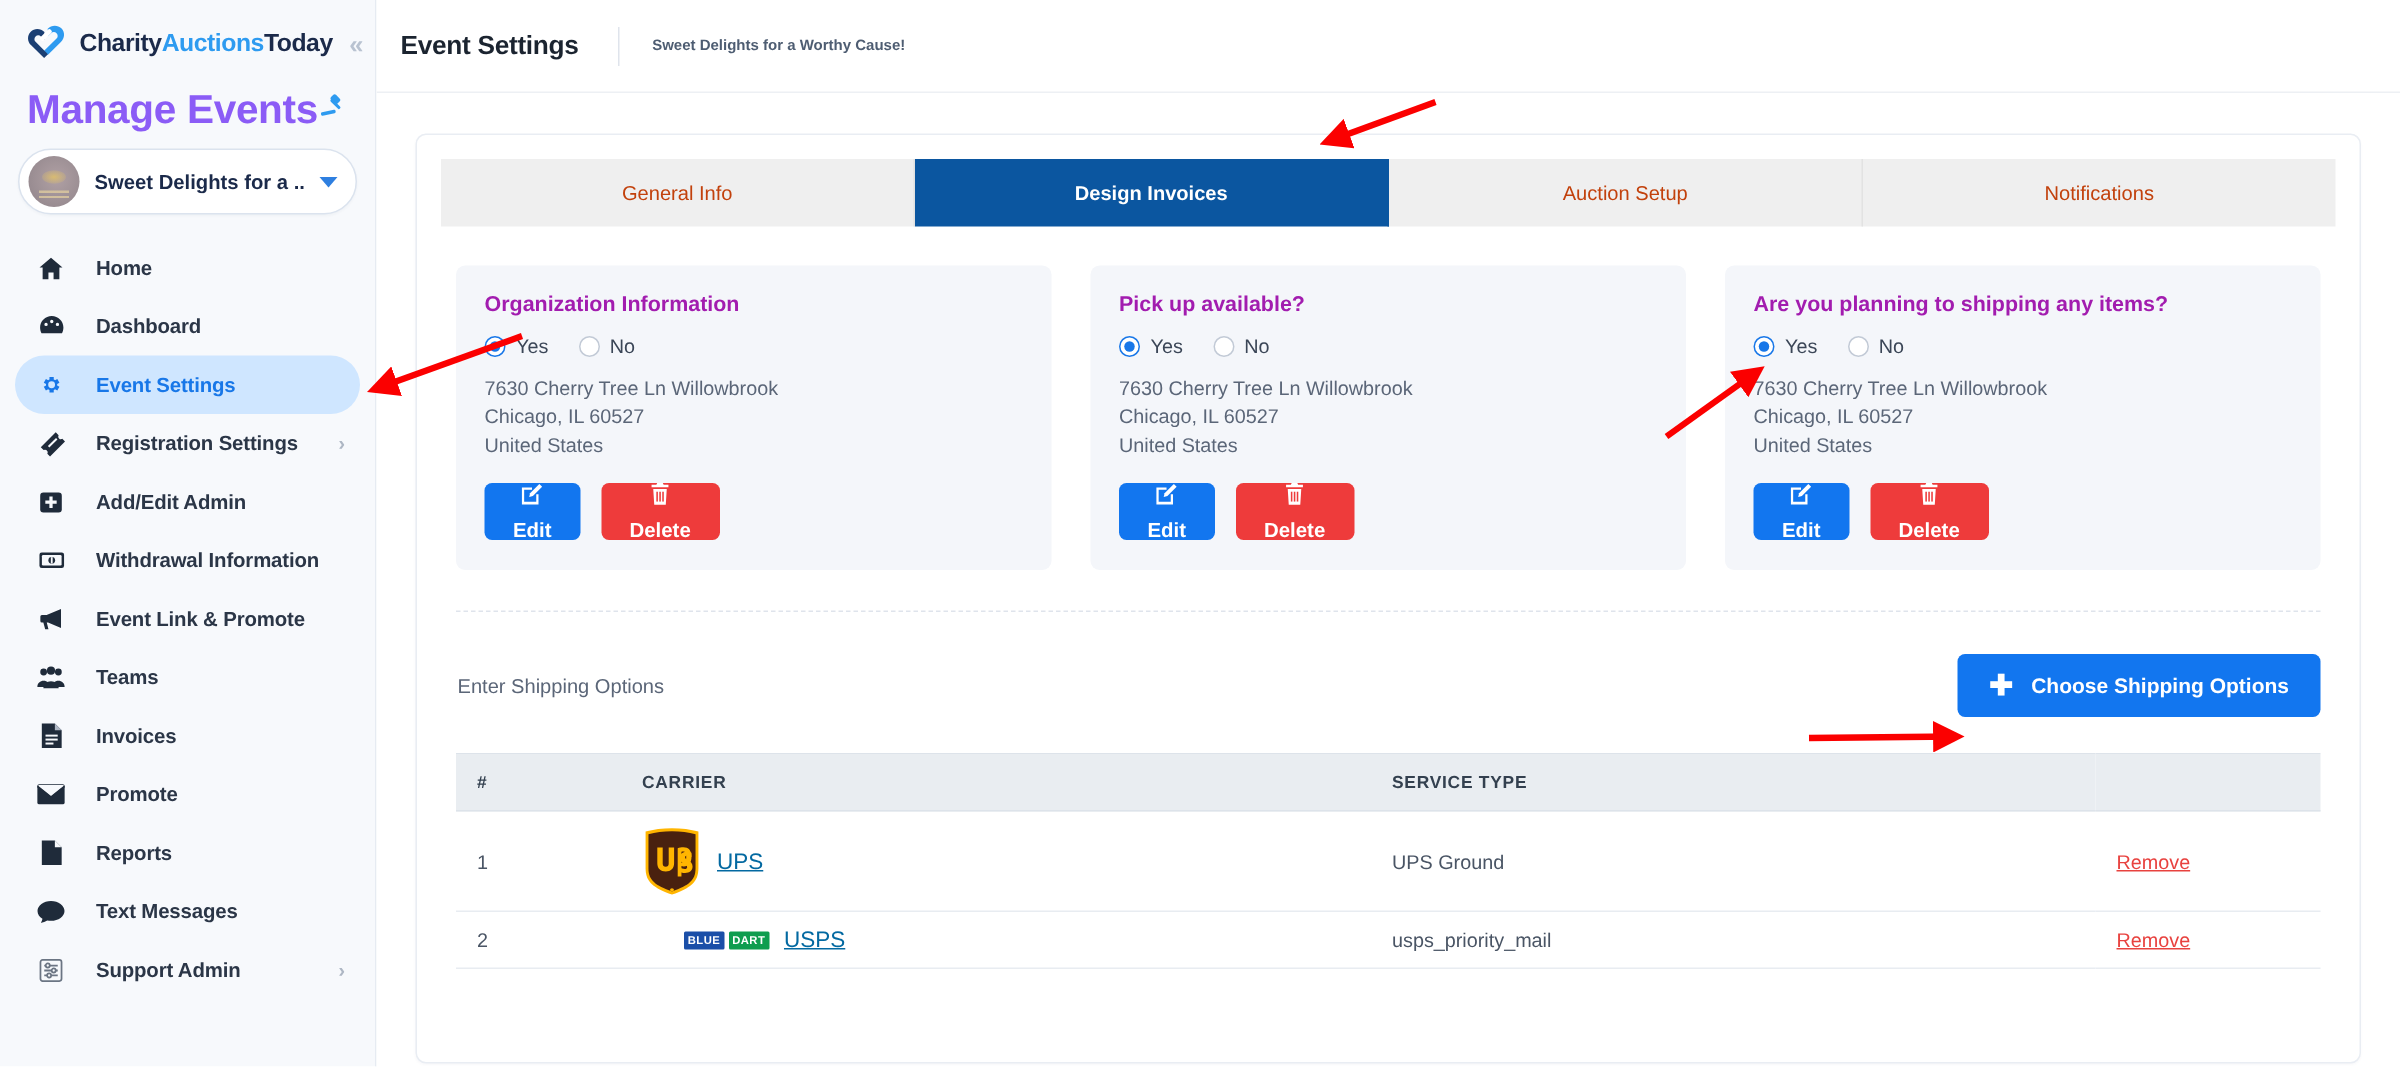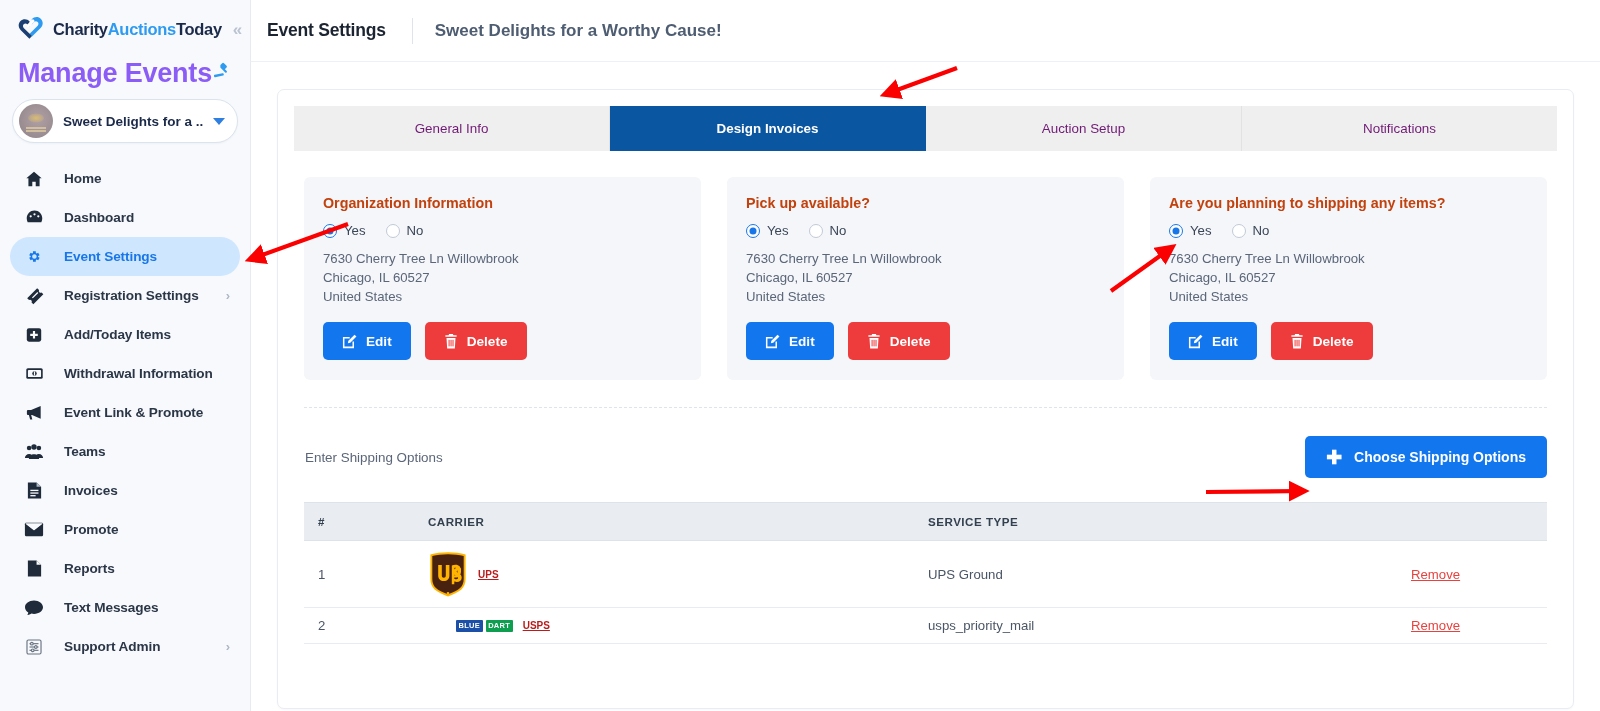--- a/index.html
+++ b/index.html
@@ -91,68 +91,69 @@
   .nav-chevron { margin-left: auto; color: #aeb7c4; font-size: 13px; font-weight: 600; }
 
   
   .main { flex: 1; height: 711px; background: #fff; position: relative; overflow: hidden; }
   .topbar {
     height: 62px; display: flex; align-items: center; padding: 0 0 0 16px;
     border-bottom: 1px solid #edf0f4;
   }
   .page-title { font-size: 17.5px; font-weight: 700; color: #1b2430; letter-spacing: -0.2px; }
   .title-sep { width: 1px; height: 26px; background: #dfe4ec; margin: 0 22px 0 26px; }
-  .event-subtitle { font-size: 17px; font-weight: 700; color: #4e5d72; }
+  .event-subtitle { font-size: 10px; font-weight: 700; color: #4e5d72; }
 
   .panel {
     margin: 27px 26px 0 26px;
     border: 1px solid #e9edf3;
     border-radius: 7px;
     background: #fff;
     box-shadow: 0 1px 2px rgba(20,40,80,.03);
     height: 620px;
     overflow: hidden;
   }
   .tabs { display: flex; height: 45px; margin: 16px 16px 0 16px; }
   .tab {
     flex: 1; display: flex; align-items: center; justify-content: center;
-    background: #efefef; color: #701a75; font-size: 13.4px; cursor: pointer;
+    background: #efefef; color: #c2410c; font-size: 13.4px; cursor: pointer;
     border-right: 1px solid #e2e2e2;
   }
   .tab:last-child { border-right: none; }
   .tab.active { background: #0b56a0; color: #fff; font-weight: 700; border-right-color: #0b56a0; }
 
   .cards {
     display: flex; gap: 26px; padding: 26px 26px 0 26px;
   }
   .card {
     flex: 1; background: #f4f6fa; border-radius: 6px;
     padding: 18px 19px 20px 19px;
   }
-  .card-title { font-size: 14.3px; font-weight: 700; color: #c2410c; margin-bottom: 12px; }
+  .card-title { font-size: 14.3px; font-weight: 700; color: #a21caf; margin-bottom: 12px; }
   .radio-row { display: flex; align-items: center; gap: 8px; margin-bottom: 11px; }
   .radio { display: flex; align-items: center; gap: 7px; cursor: pointer; margin-right: 12px; }
   .dot {
     width: 14px; height: 14px; border-radius: 50%;
     border: 1.6px solid #c2cad6; background: #fff; flex: 0 0 14px; position: relative;
   }
   .dot.checked { border-color: #1877e8; }
   .dot.checked::after {
     content: ""; position: absolute; left: 50%; top: 50%;
     transform: translate(-50%,-50%);
     width: 7px; height: 7px; border-radius: 50%; background: #1877e8;
   }
   .radio-label { font-size: 13.2px; color: #3b4657; }
   .addr { font-size: 13.2px; color: #5b6678; line-height: 19px; margin-bottom: 16px; }
   .card-btns { display: flex; gap: 14px; }
   .btn {
     height: 38px; border-radius: 5px; border: none; cursor: pointer;
     display: inline-flex; align-items: center; justify-content: center; gap: 9px;
     padding: 0 19px; font-size: 13.6px; font-weight: 700; color: #fff;
     font-family: "Liberation Sans", sans-serif;
+    flex-direction: column;
   }
   .btn-edit { background: #1276ef; }
   .btn-delete { background: #ee3b3b; }
   .btn svg { display: block; }
 
   .divider {
     margin: 27px 26px 0 26px;
     border-top: 1px dashed #dfe4ec; height: 0;
   }
 
@@ -179,21 +180,21 @@
   }
   .tbl tbody td {
     border-bottom: 1px solid #e8ecf1;
     font-size: 13.2px; color: #4a5565; padding: 10px 14px; vertical-align: middle;
   }
   .col-num { width: 110px; }
   .col-carrier { width: 500px; }
   .col-service { width: auto; }
   .col-act { width: 150px; }
   .carrier-cell { display: flex; align-items: center; gap: 10px; }
-  .carrier-link { color: #b91c1c; font-size: 10px; text-decoration: underline; cursor: pointer; font-weight: bold; }
+  .carrier-link { color: #0369a1; font-size: 15px; text-decoration: underline; cursor: pointer; }
   .remove-link { color: #e8423f; font-size: 13.2px; text-decoration: underline; cursor: pointer; }
 
   
   .ups-logo { width: 40px; height: 46px; position: relative; }
   
   .bd-logo { display: inline-flex; align-items: center; gap: 3px; font-size: 7.5px; font-weight: 700; letter-spacing: .3px; margin-left: 28px; }
   .bd-blue { background: #1b4fa8; color: #fff; padding: 1.5px 2.5px; border-radius: 1px; }
   .bd-dart { background: #0f9d4f; color: #fff; padding: 1.5px 2.5px; border-radius: 1px; }
 
   
@@ -274,21 +275,21 @@
         <span class="nav-chevron">›</span>
       </div>
 
       <div class="nav-item">
         <span class="nav-icon">
           <svg width="18" height="18" viewBox="0 0 20 20" fill="currentColor">
               <rect x="2" y="2.6" width="16" height="14.8" rx="2.4"></rect>
               <path d="M8.8 5.6h2.4v3h3v2.4h-3v3H8.8v-3h-3V8.6h3z" fill="#f7f9fc"></path>
             </svg>
         </span>
-        <span class="nav-label">Add/Today Items</span>
+        <span class="nav-label">Add/Edit Admin</span>
       </div>
 
       <div class="nav-item">
         <span class="nav-icon">
           <svg width="19" height="19" viewBox="0 0 22 20" fill="currentColor">
               <rect x="1.5" y="4" width="19" height="12" rx="1.8"></rect>
               <rect x="3.4" y="5.9" width="15.2" height="8.2" rx="1" fill="#f7f9fc"></rect>
               <circle cx="11" cy="10" r="2.6"></circle>
               <rect x="10.3" y="7.6" width="1.4" height="4.8" fill="#f7f9fc"></rect>
             </svg>

